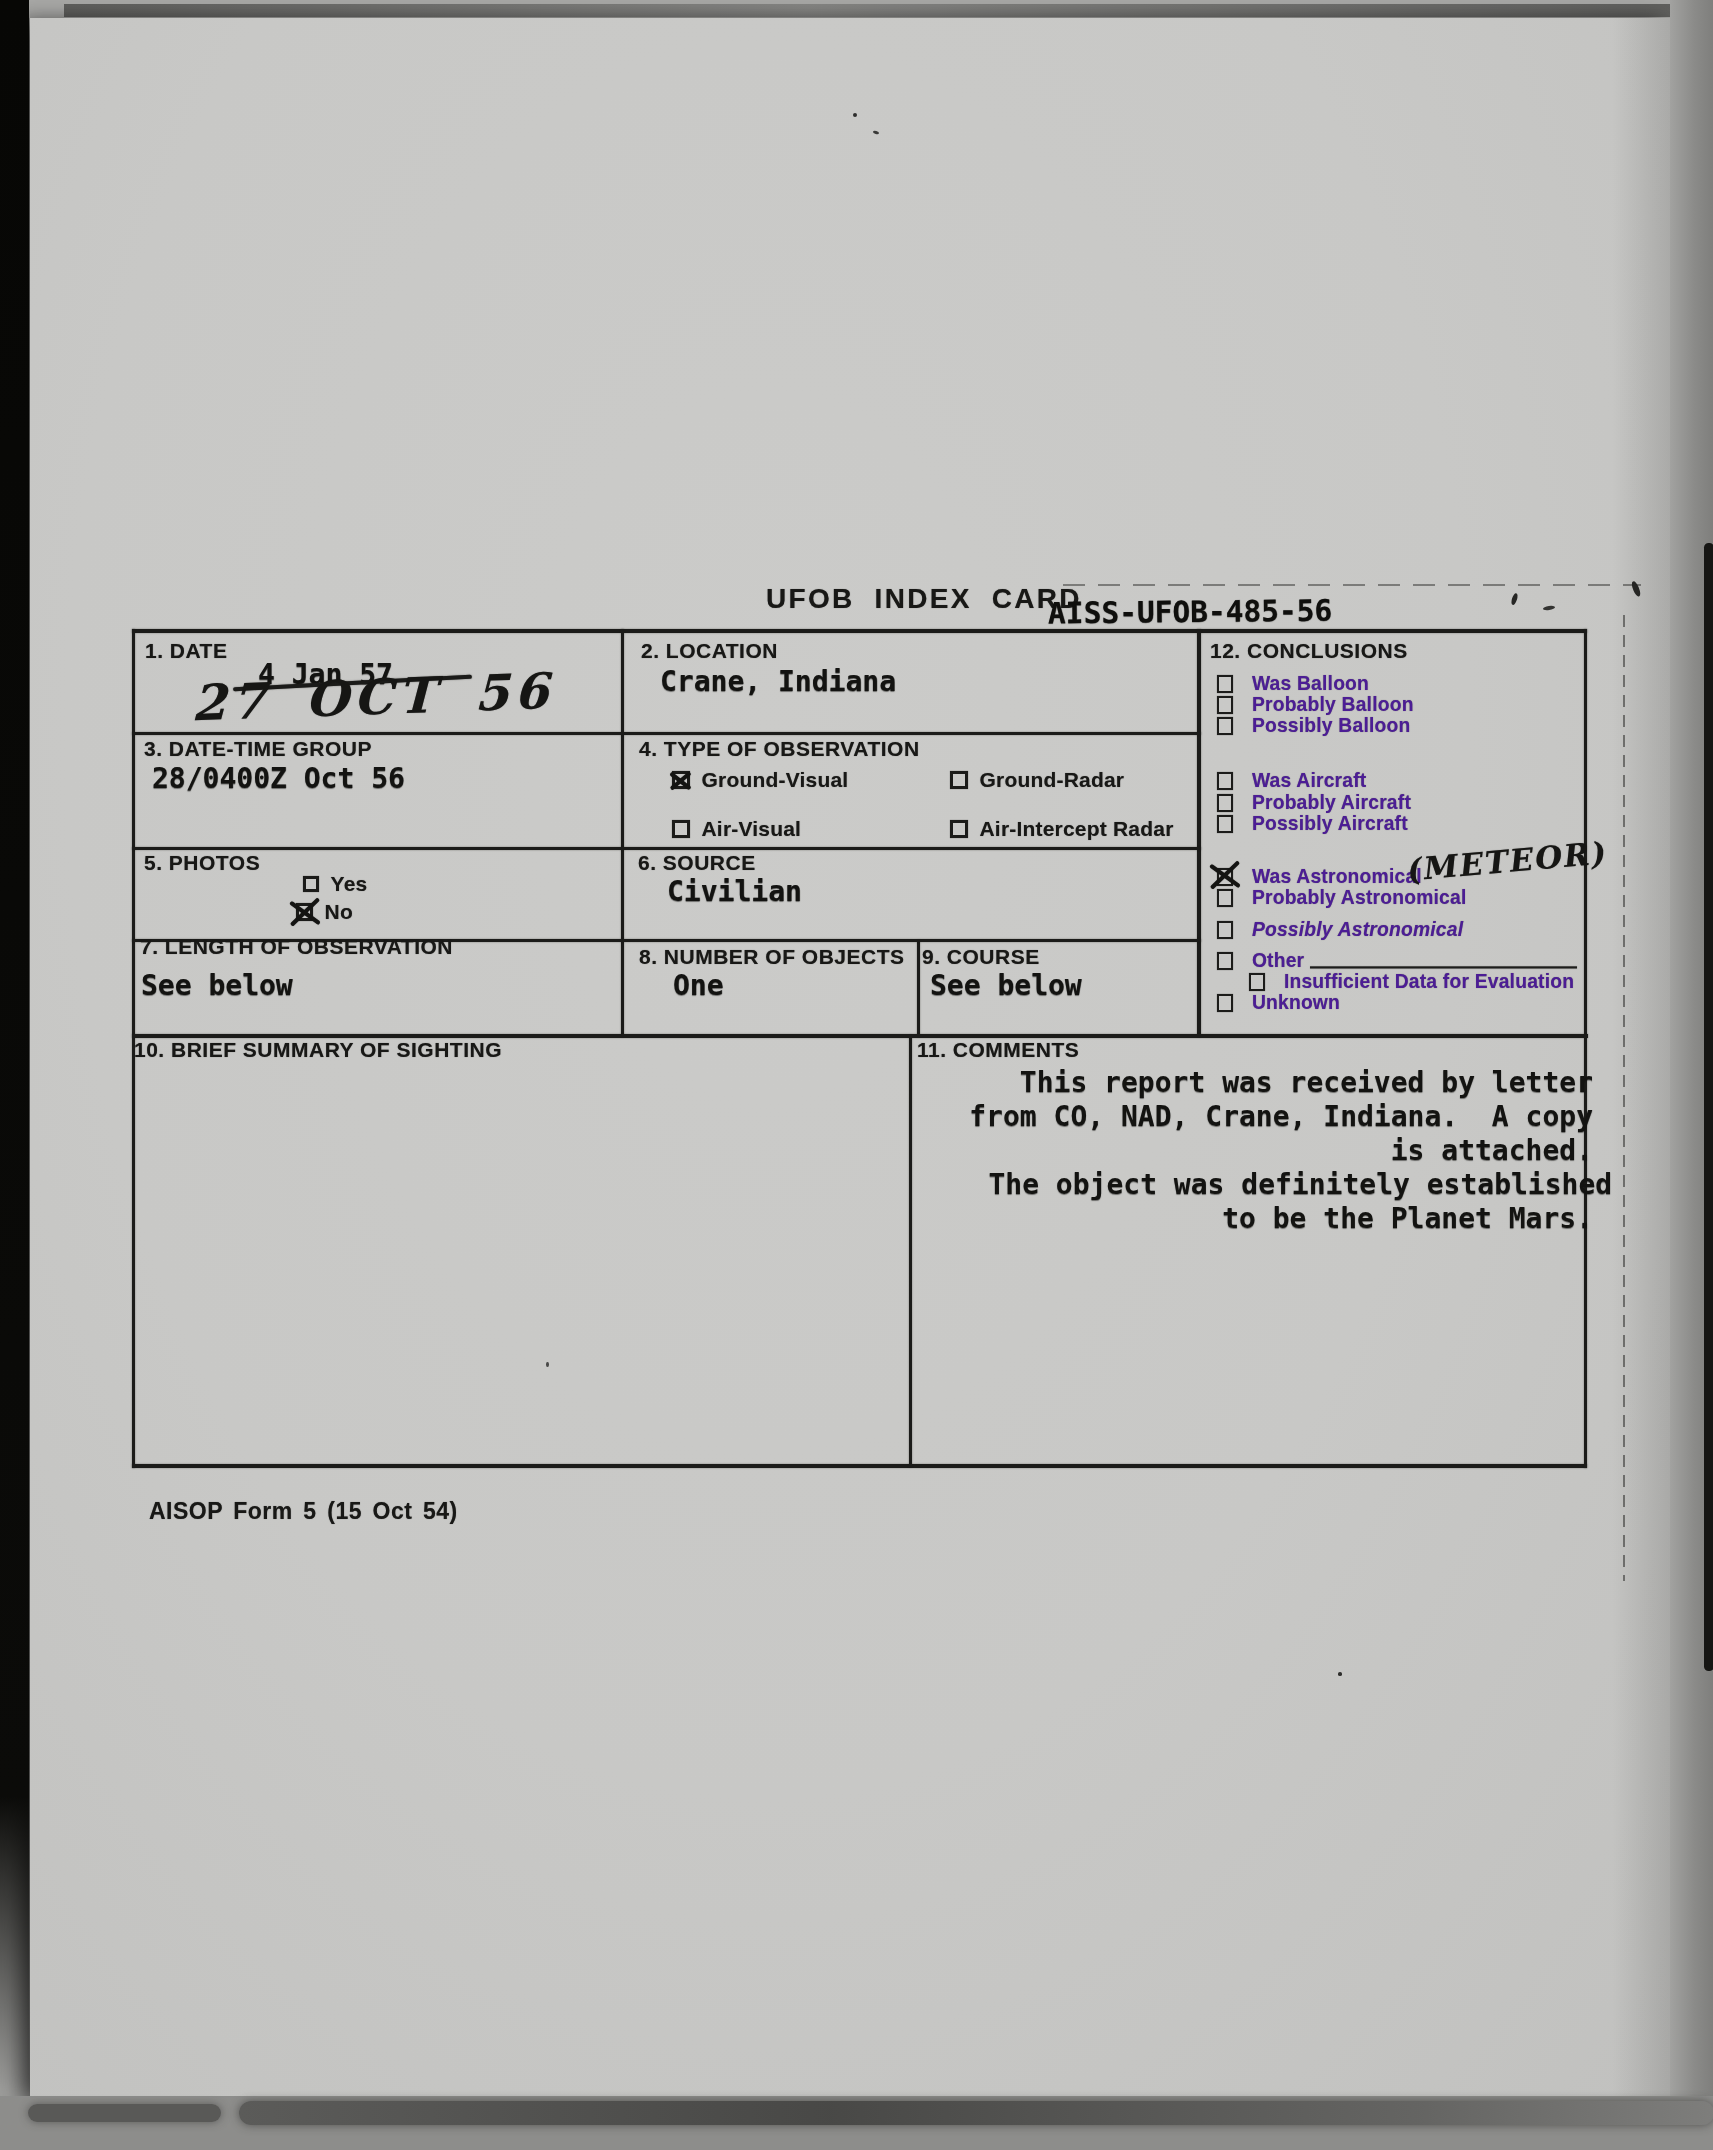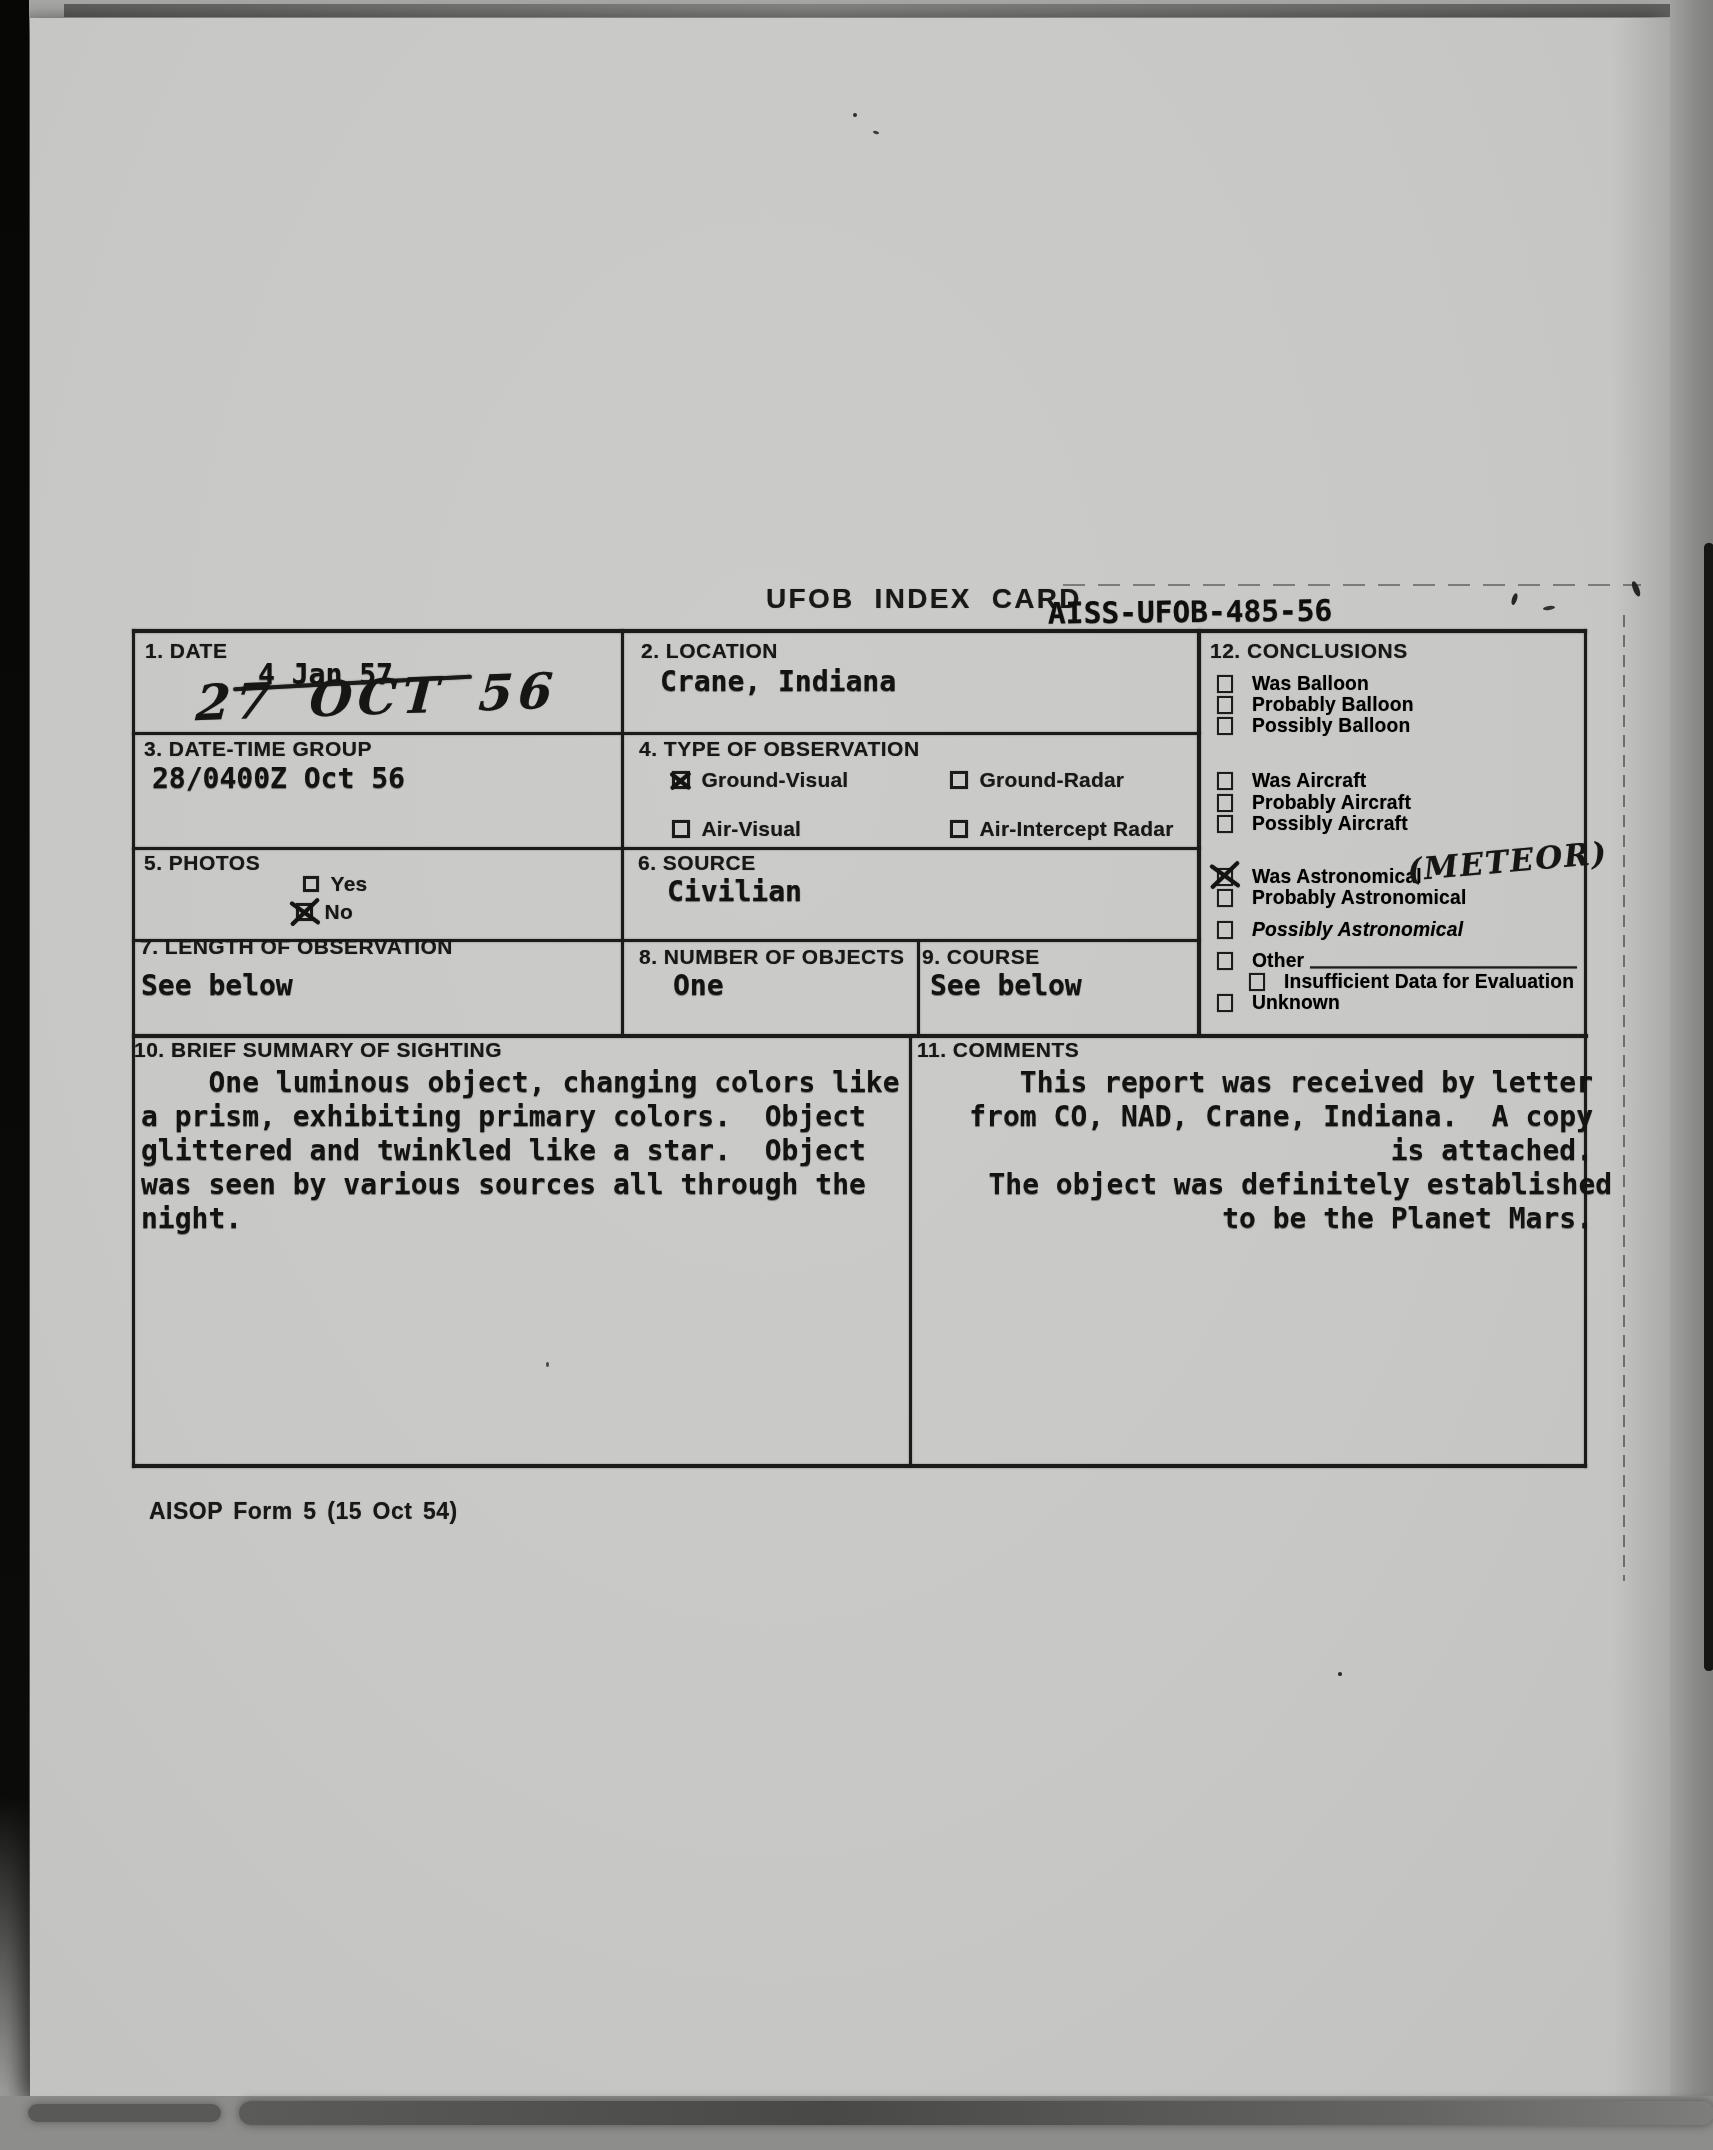--- a/index.html
+++ b/index.html
@@ -38,21 +38,21 @@
   .ln{position:absolute;background:#1b1b19;box-shadow:0 0 1.4px rgba(25,25,23,.7);}
   
   .opt{position:absolute;display:flex;align-items:center;}
   .cb{width:17.5px;height:18.4px;border:3.2px solid #1b1b19;box-sizing:border-box;position:relative;
       flex:none;margin-right:12px;box-shadow:0 0 0.9px rgba(25,25,23,.6);}
   .olabel{font-weight:700;font-size:21px;color:#181816;letter-spacing:0.2px;white-space:nowrap;
           text-shadow:0 0 0.9px rgba(20,20,18,.5);}
   .crow{position:absolute;left:1217px;display:flex;align-items:center;}
   .cb2{width:15.6px;height:18.4px;border:2.8px solid #1c1c1a;box-sizing:border-box;position:relative;
        flex:none;margin-right:19.3px;box-shadow:0 0 0.9px rgba(25,25,23,.6);}
-  .clabel{font-weight:700;font-size:19.3px;color:#000000;letter-spacing:0.2px;white-space:nowrap;
+  .clabel{font-weight:700;font-size:19.3px;color:#4c1d95;letter-spacing:0.2px;white-space:nowrap;
           text-shadow:0 0 0.9px rgba(20,20,18,.5);text-align:center;}
   .cb.checked::before,.cb.checked::after,
   .cb2.checked::before,.cb2.checked::after{content:"";position:absolute;background:#141412;
        border-radius:1.8px;box-shadow:0 0 0.9px rgba(20,20,18,.6);}
   
   .xmark.checked::before{width:25px;height:3.7px;left:-7px;top:5.5px;transform:rotate(38deg);}
   .xmark.checked::after {width:25px;height:3.7px;left:-7px;top:5.5px;transform:rotate(-40deg);}
   
   .hxmark.checked::before{width:36px;height:3.7px;left:-12px;top:4.6px;transform:rotate(36deg);}
   .hxmark.checked::after {width:38px;height:4.1px;left:-13px;top:3.7px;transform:rotate(-44deg);}
@@ -149,25 +149,20 @@
   <div class="abs lbl" style="left:140px;top:936px;">7. LENGTH OF OBSERVATION</div>
   <div class="abs typed" style="left:141px;top:971px;">See below</div>
 
   <div class="abs lbl" style="left:639px;top:946px;">8. NUMBER OF OBJECTS</div>
   <div class="abs typed" style="left:673px;top:971px;">One</div>
 
   <div class="abs lbl" style="left:922px;top:946px;">9. COURSE</div>
   <div class="abs typed" style="left:930px;top:971px;">See below</div>
 
   <div class="abs lbl" style="left:134px;top:1039px;">10. BRIEF SUMMARY OF SIGHTING</div>
-  <div class="abs typedblock" style="left:141px;top:1066px;width:773px;">    One luminous object, changing colors like
-a prism, exhibiting primary colors.  Object
-glittered and twinkled like a star.  Object
-was seen by various sources all through the
-night.</div>
 
   <div class="abs lbl" style="left:917px;top:1039px;">11. COMMENTS</div>
   <div class="abs typedblock" style="left:921px;top:1066px;width:672px;text-align:right;">    This report was received by letter
 from CO, NAD, Crane, Indiana.  A copy
 is attached.
     The object was definitely established
 to be the Planet Mars.</div>
 
   <div class="abs lbl" style="left:1210px;top:640px;">12. CONCLUSIONS</div>
 

